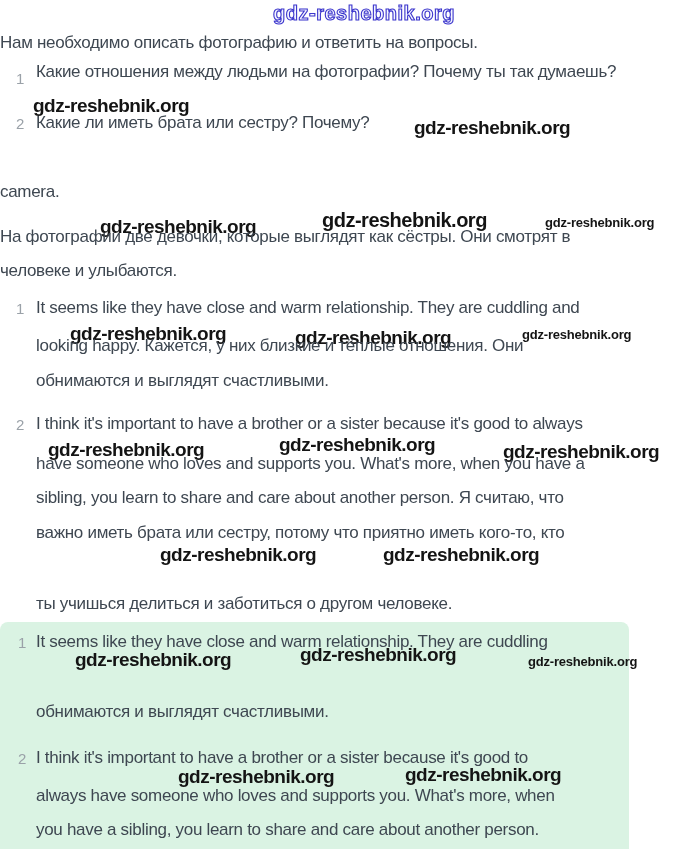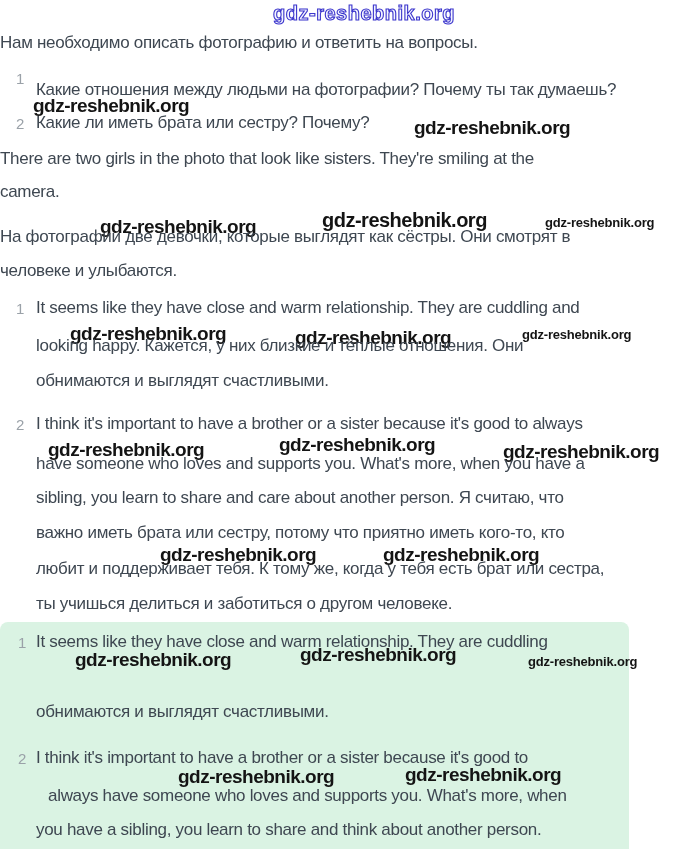--- a/index.html
+++ b/index.html
@@ -66,29 +66,28 @@
 
 <div class="page">
 
   <div class="highlight-box"></div>
 
   <div class="wm-blue">gdz-reshebnik.org</div>
 
   <div class="tline" style="left:0;top:33px">Нам необходимо описать фотографию и ответить на вопросы.</div>
 
   <div class="num" style="left:16px;top:69px">1</div>
-  <div class="tline" style="left:36px;top:80px">Какие отношения между людьми на фотографии? Почему ты так думаешь?</div>
+  <div class="tline" style="left:36px;top:62px">Какие отношения между людьми на фотографии? Почему ты так думаешь?</div>
 
   <div class="wm" style="left:33px;top:96px">gdz-reshebnik.org</div>
 
   <div class="num" style="left:16px;top:114px">2</div>
   <div class="tline" style="left:36px;top:113px">Какие ли иметь брата или сестру? Почему?</div>
   <div class="wm" style="left:414px;top:118px">gdz-reshebnik.org</div>
 
-  <div class="tline" style="left:0;top:149px">There are two girls in the photo that look like sisters. They're smiling at the</div>
   <div class="tline" style="left:0;top:182px">camera.</div>
 
   <div class="wm" style="left:100px;top:217px">gdz-reshebnik.org</div>
   <div class="wm" style="left:322px;top:211px;font-size:20px">gdz-reshebnik.org</div>
   <div class="wm wm-small" style="left:545px;top:213px">gdz-reshebnik.org</div>
 
   <div class="tline" style="left:0;top:227px">На фотографии две девочки, которые выглядят как сёстры. Они смотрят в</div>
   <div class="tline" style="left:0;top:261px">человеке и улыбаются.</div>
 
   <div class="num" style="left:16px;top:299px">1</div>
@@ -102,30 +101,29 @@
   <div class="num" style="left:16px;top:415px">2</div>
   <div class="tline" style="left:36px;top:414px">I think it's important to have a brother or a sister because it's good to always</div>
   <div class="wm" style="left:48px;top:440px">gdz-reshebnik.org</div>
   <div class="wm" style="left:279px;top:435px">gdz-reshebnik.org</div>
   <div class="wm" style="left:503px;top:442px">gdz-reshebnik.org</div>
   <div class="tline" style="left:36px;top:488px">sibling, you learn to share and care about another person. Я считаю, что</div>
   <div class="tline" style="left:36px;top:454px">have someone who loves and supports you. What's more, when you have a</div>
   <div class="tline" style="left:36px;top:523px">важно иметь брата или сестру, потому что приятно иметь кого-то, кто</div>
   <div class="wm" style="left:160px;top:545px">gdz-reshebnik.org</div>
   <div class="wm" style="left:383px;top:545px">gdz-reshebnik.org</div>
-  <div class="tline" style="left:36px;top:559px">любит и поддерживает тебя. К тому же, когда у тебя есть брат или сестра,</div>
   <div class="tline" style="left:36px;top:594px">ты учишься делиться и заботиться о другом человеке.</div>
 
   <div class="num" style="left:18px;top:633px">1</div>
   <div class="tline" style="left:36px;top:632px">It seems like they have close and warm relationship. They are cuddling</div>
   <div class="wm" style="left:75px;top:650px">gdz-reshebnik.org</div>
   <div class="wm" style="left:300px;top:645px">gdz-reshebnik.org</div>
   <div class="wm wm-small" style="left:528px;top:652px">gdz-reshebnik.org</div>
   <div class="tline" style="left:36px;top:702px">обнимаются и выглядят счастливыми.</div>
 
   <div class="num" style="left:18px;top:749px">2</div>
   <div class="tline" style="left:36px;top:748px">I think it's important to have a brother or a sister because it's good to</div>
   <div class="wm" style="left:178px;top:767px">gdz-reshebnik.org</div>
   <div class="wm" style="left:405px;top:765px">gdz-reshebnik.org</div>
-  <div class="tline" style="left:48px;top:786px">always have someone who loves and supports you. What's more, when</div>
-  <div class="tline" style="left:36px;top:820px">you have a sibling, you learn to share and think about another person.</div>
+  <div class="tline" style="left:36px;top:786px">always have someone who loves and supports you. What's more, when</div>
+  <div class="tline" style="left:36px;top:820px">you have a sibling, you learn to share and care about another person.</div>
 
 </div>
 
 </body></html>

